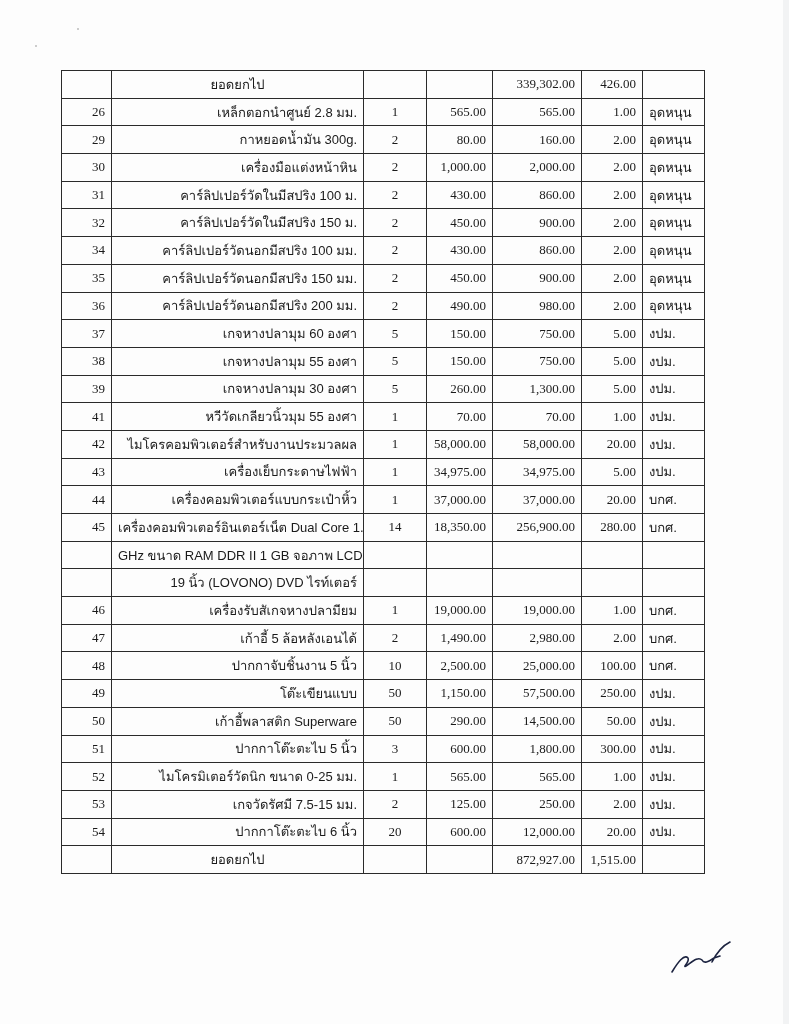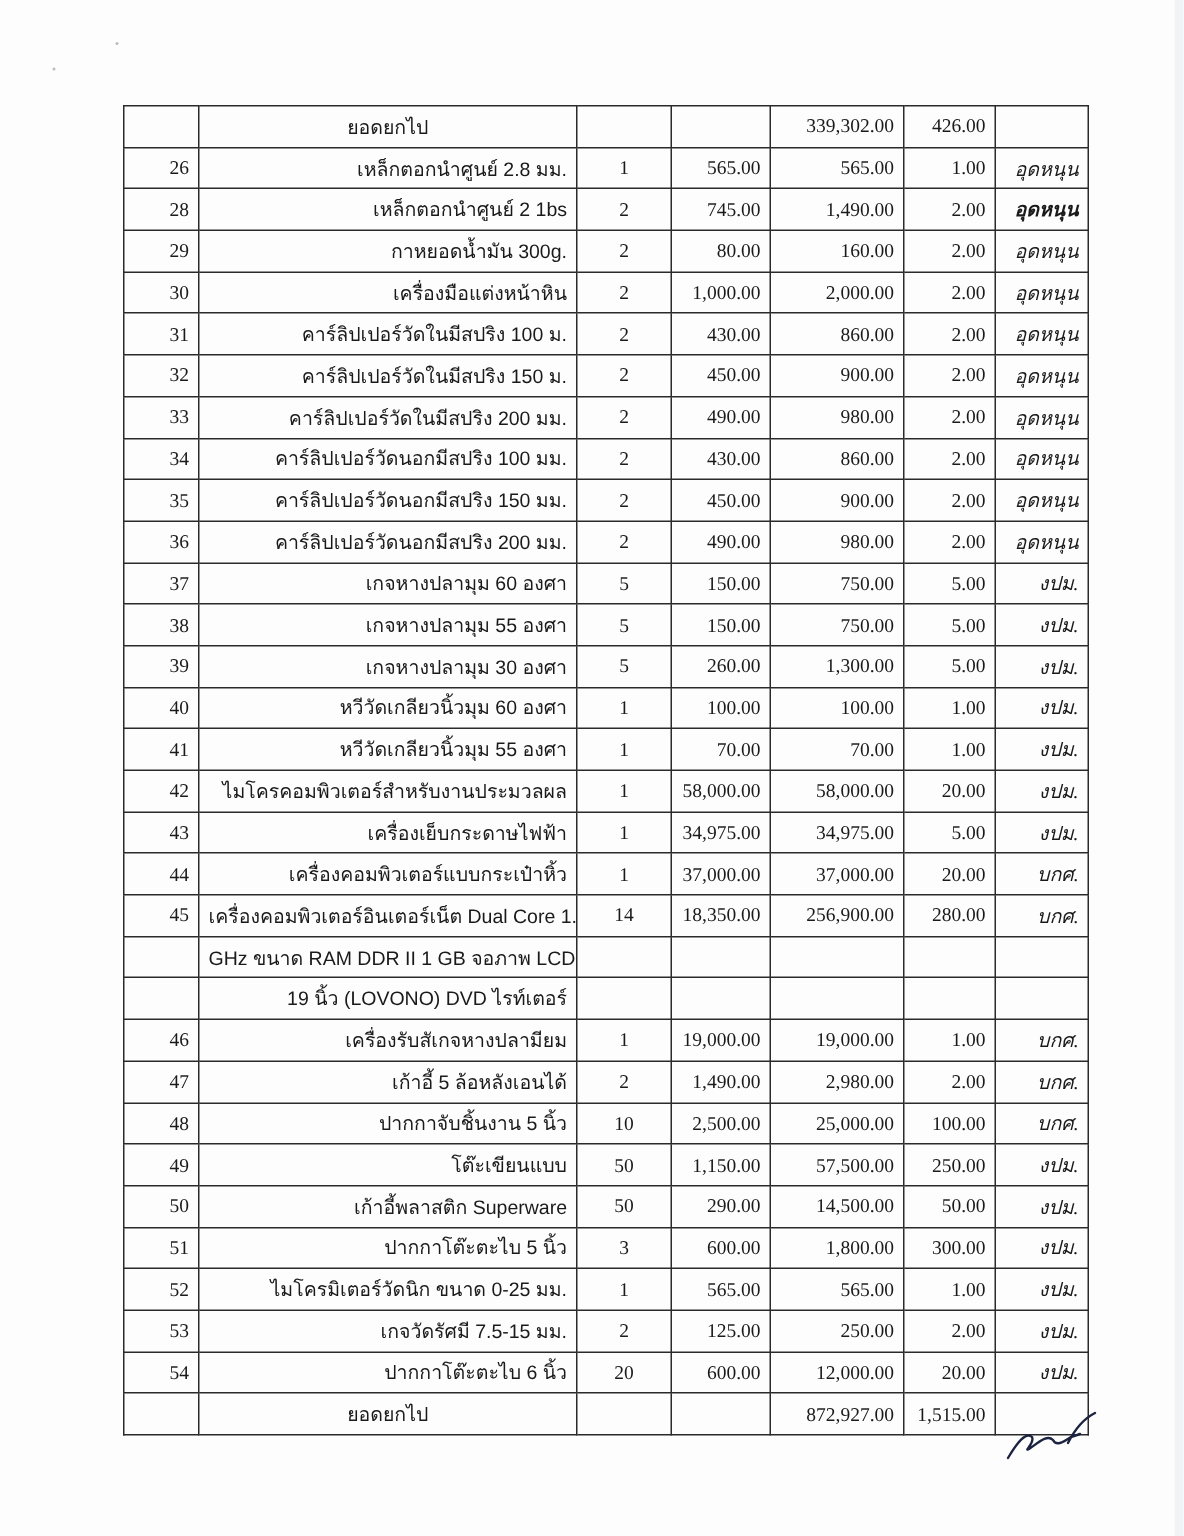--- a/index.html
+++ b/index.html
@@ -1,25 +1,25 @@
 <!DOCTYPE html>
 <html><head>
 <meta charset="utf-8">
 <style>
   html, body { margin:0; padding:0; }
   body { width:789px; height:1024px; background:#fdfdfd; position:relative; overflow:hidden; font-family:"Liberation Serif", serif; color:#1a1a1a; }
   .page-edge { position:absolute; right:0; top:0; width:6px; height:1024px; background:#f2f3f4; }
-  table.ledger { position:absolute; left:82px; top:70px; border-collapse:collapse; table-layout:fixed; width:643px; }
+  table.ledger { position:absolute; left:61px; top:70px; border-collapse:collapse; table-layout:fixed; width:643px; }
   table.ledger td { border:1.6px solid #2a2a2a; height:26.7px; padding:0 6px; font-size:13px; white-space:nowrap; overflow:hidden; }
   td.no { text-align:right; }
   td.desc { font-family:"Liberation Sans", sans-serif; font-size:12.5px; text-align:right; padding-left:3px; }
   td.desc.center { text-align:center; }
   td.qty { text-align:center; }
   td.num { text-align:right; }
-  td.note { text-align:right; font-size:13px;font-style:italic; }
+  td.note { text-align:left; font-size:13px; }
   td.note.bold { font-weight:bold; }
   .dot { position:absolute; width:2px; height:2px; background:#bbb; border-radius:1px; }
   .signature { position:absolute; left:668px; top:940px; width:64px; height:36px; }
 </style>
 </head>
 <body>
 
 <div class="page-edge"></div>
 <div class="dot" style="left:77px;top:28px;"></div>
 <div class="dot" style="left:35px;top:45px;"></div>
@@ -47,29 +47,20 @@
   <tr>
         <td class="no">26</td>
         <td class="desc">เหล็กตอกนำศูนย์ 2.8 มม.</td>
         <td class="qty">1</td>
         <td class="num">565.00</td>
         <td class="num">565.00</td>
         <td class="num">1.00</td>
         <td class="note">อุดหนุน</td>
       </tr>
       <tr>
-        <td class="no">28</td>
-        <td class="desc">เหล็กตอกนำศูนย์ 2 1bs</td>
-        <td class="qty">2</td>
-        <td class="num">745.00</td>
-        <td class="num">1,490.00</td>
-        <td class="num">2.00</td>
-        <td class="note bold">อุดหนุน</td>
-      </tr>
-      <tr>
         <td class="no">29</td>
         <td class="desc">กาหยอดน้ำมัน 300g.</td>
         <td class="qty">2</td>
         <td class="num">80.00</td>
         <td class="num">160.00</td>
         <td class="num">2.00</td>
         <td class="note">อุดหนุน</td>
       </tr>
       <tr>
         <td class="no">30</td>
@@ -88,29 +79,20 @@
         <td class="num">860.00</td>
         <td class="num">2.00</td>
         <td class="note">อุดหนุน</td>
       </tr>
       <tr>
         <td class="no">32</td>
         <td class="desc">คาร์ลิปเปอร์วัดในมีสปริง 150 ม.</td>
         <td class="qty">2</td>
         <td class="num">450.00</td>
         <td class="num">900.00</td>
-        <td class="num">2.00</td>
-        <td class="note">อุดหนุน</td>
-      </tr>
-      <tr>
-        <td class="no">33</td>
-        <td class="desc">คาร์ลิปเปอร์วัดในมีสปริง 200 มม.</td>
-        <td class="qty">2</td>
-        <td class="num">490.00</td>
-        <td class="num">980.00</td>
         <td class="num">2.00</td>
         <td class="note">อุดหนุน</td>
       </tr>
       <tr>
         <td class="no">34</td>
         <td class="desc">คาร์ลิปเปอร์วัดนอกมีสปริง 100 มม.</td>
         <td class="qty">2</td>
         <td class="num">430.00</td>
         <td class="num">860.00</td>
         <td class="num">2.00</td>
@@ -152,29 +134,20 @@
         <td class="num">5.00</td>
         <td class="note">งปม.</td>
       </tr>
       <tr>
         <td class="no">39</td>
         <td class="desc">เกจหางปลามุม 30 องศา</td>
         <td class="qty">5</td>
         <td class="num">260.00</td>
         <td class="num">1,300.00</td>
         <td class="num">5.00</td>
-        <td class="note">งปม.</td>
-      </tr>
-      <tr>
-        <td class="no">40</td>
-        <td class="desc">หวีวัดเกลียวนิ้วมุม 60 องศา</td>
-        <td class="qty">1</td>
-        <td class="num">100.00</td>
-        <td class="num">100.00</td>
-        <td class="num">1.00</td>
         <td class="note">งปม.</td>
       </tr>
       <tr>
         <td class="no">41</td>
         <td class="desc">หวีวัดเกลียวนิ้วมุม 55 องศา</td>
         <td class="qty">1</td>
         <td class="num">70.00</td>
         <td class="num">70.00</td>
         <td class="num">1.00</td>
         <td class="note">งปม.</td>

